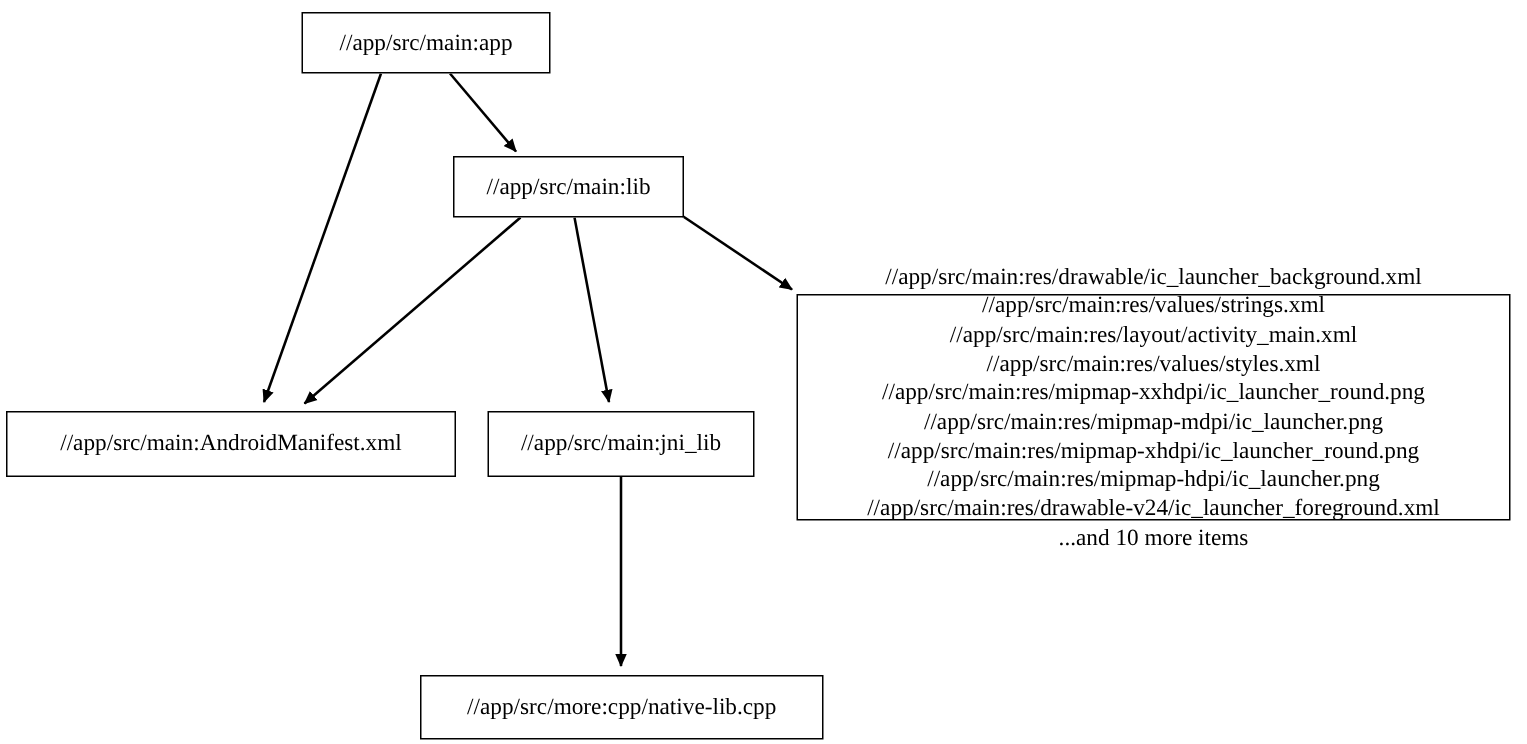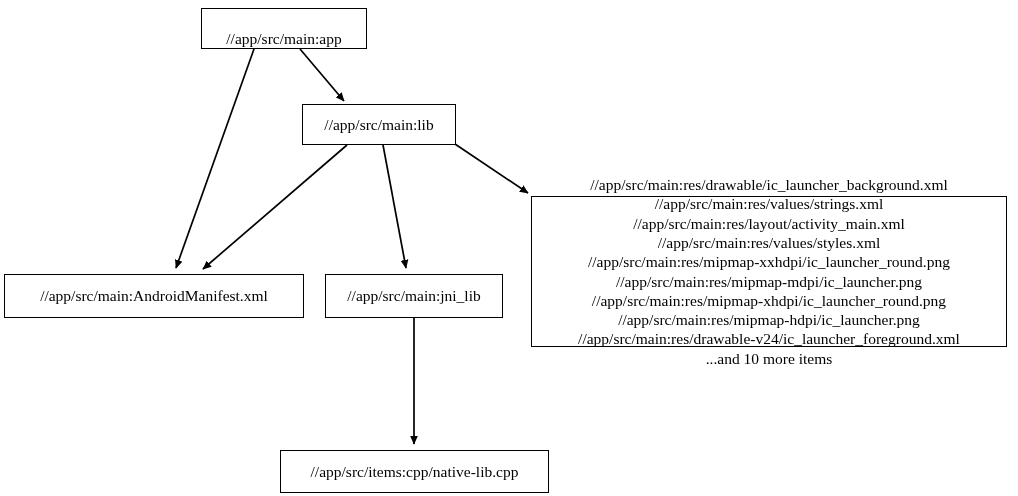--- a/index.html
+++ b/index.html
@@ -66,38 +66,38 @@
 
     <path d="M 347 145 L 203 269" stroke="#000000" stroke-width="1.7" fill="none" marker-end="url(#arrow)"></path>
 
     <path d="M 383 145 L 406 268" stroke="#000000" stroke-width="1.7" fill="none" marker-end="url(#arrow)"></path>
 
     <path d="M 455 144 L 528 193" stroke="#000000" stroke-width="1.7" fill="none" marker-end="url(#arrow)"></path>
 
     <path d="M 414 318 L 414 444" stroke="#000000" stroke-width="1.7" fill="none" marker-end="url(#arrow)"></path>
   </svg>
 
-  <div class="node" style="left:201px; top:8px; width:166px; height:41px;align-items:flex-end;">
+  <div class="node" style="left:201px; top:8px; width:166px; height:41px;">
     <span class="node-label">//app/src/main:app</span>
   </div>
 
   <div class="node" style="left:302px; top:104px; width:154px; height:41px;">
     <span class="node-label">//app/src/main:lib</span>
   </div>
 
   <div class="node" style="left:4px; top:274px; width:300px; height:44px;">
     <span class="node-label">//app/src/main:AndroidManifest.xml</span>
   </div>
 
   <div class="node" style="left:325px; top:274px; width:178px; height:44px;">
     <span class="node-label">//app/src/main:jni_lib</span>
   </div>
 
   <div class="node" style="left:280px; top:450px; width:269px; height:43px;">
-    <span class="node-label">//app/src/items:cpp/native-lib.cpp</span>
+    <span class="node-label">//app/src/more:cpp/native-lib.cpp</span>
   </div>
 
   <div class="node" style="left:531px; top:196px; width:476px; height:151px;">
     <span class="node-label node-multiline">//app/src/main:res/drawable/ic_launcher_background.xml
 //app/src/main:res/values/strings.xml
 //app/src/main:res/layout/activity_main.xml
 //app/src/main:res/values/styles.xml
 //app/src/main:res/mipmap-xxhdpi/ic_launcher_round.png
 //app/src/main:res/mipmap-mdpi/ic_launcher.png
 //app/src/main:res/mipmap-xhdpi/ic_launcher_round.png

